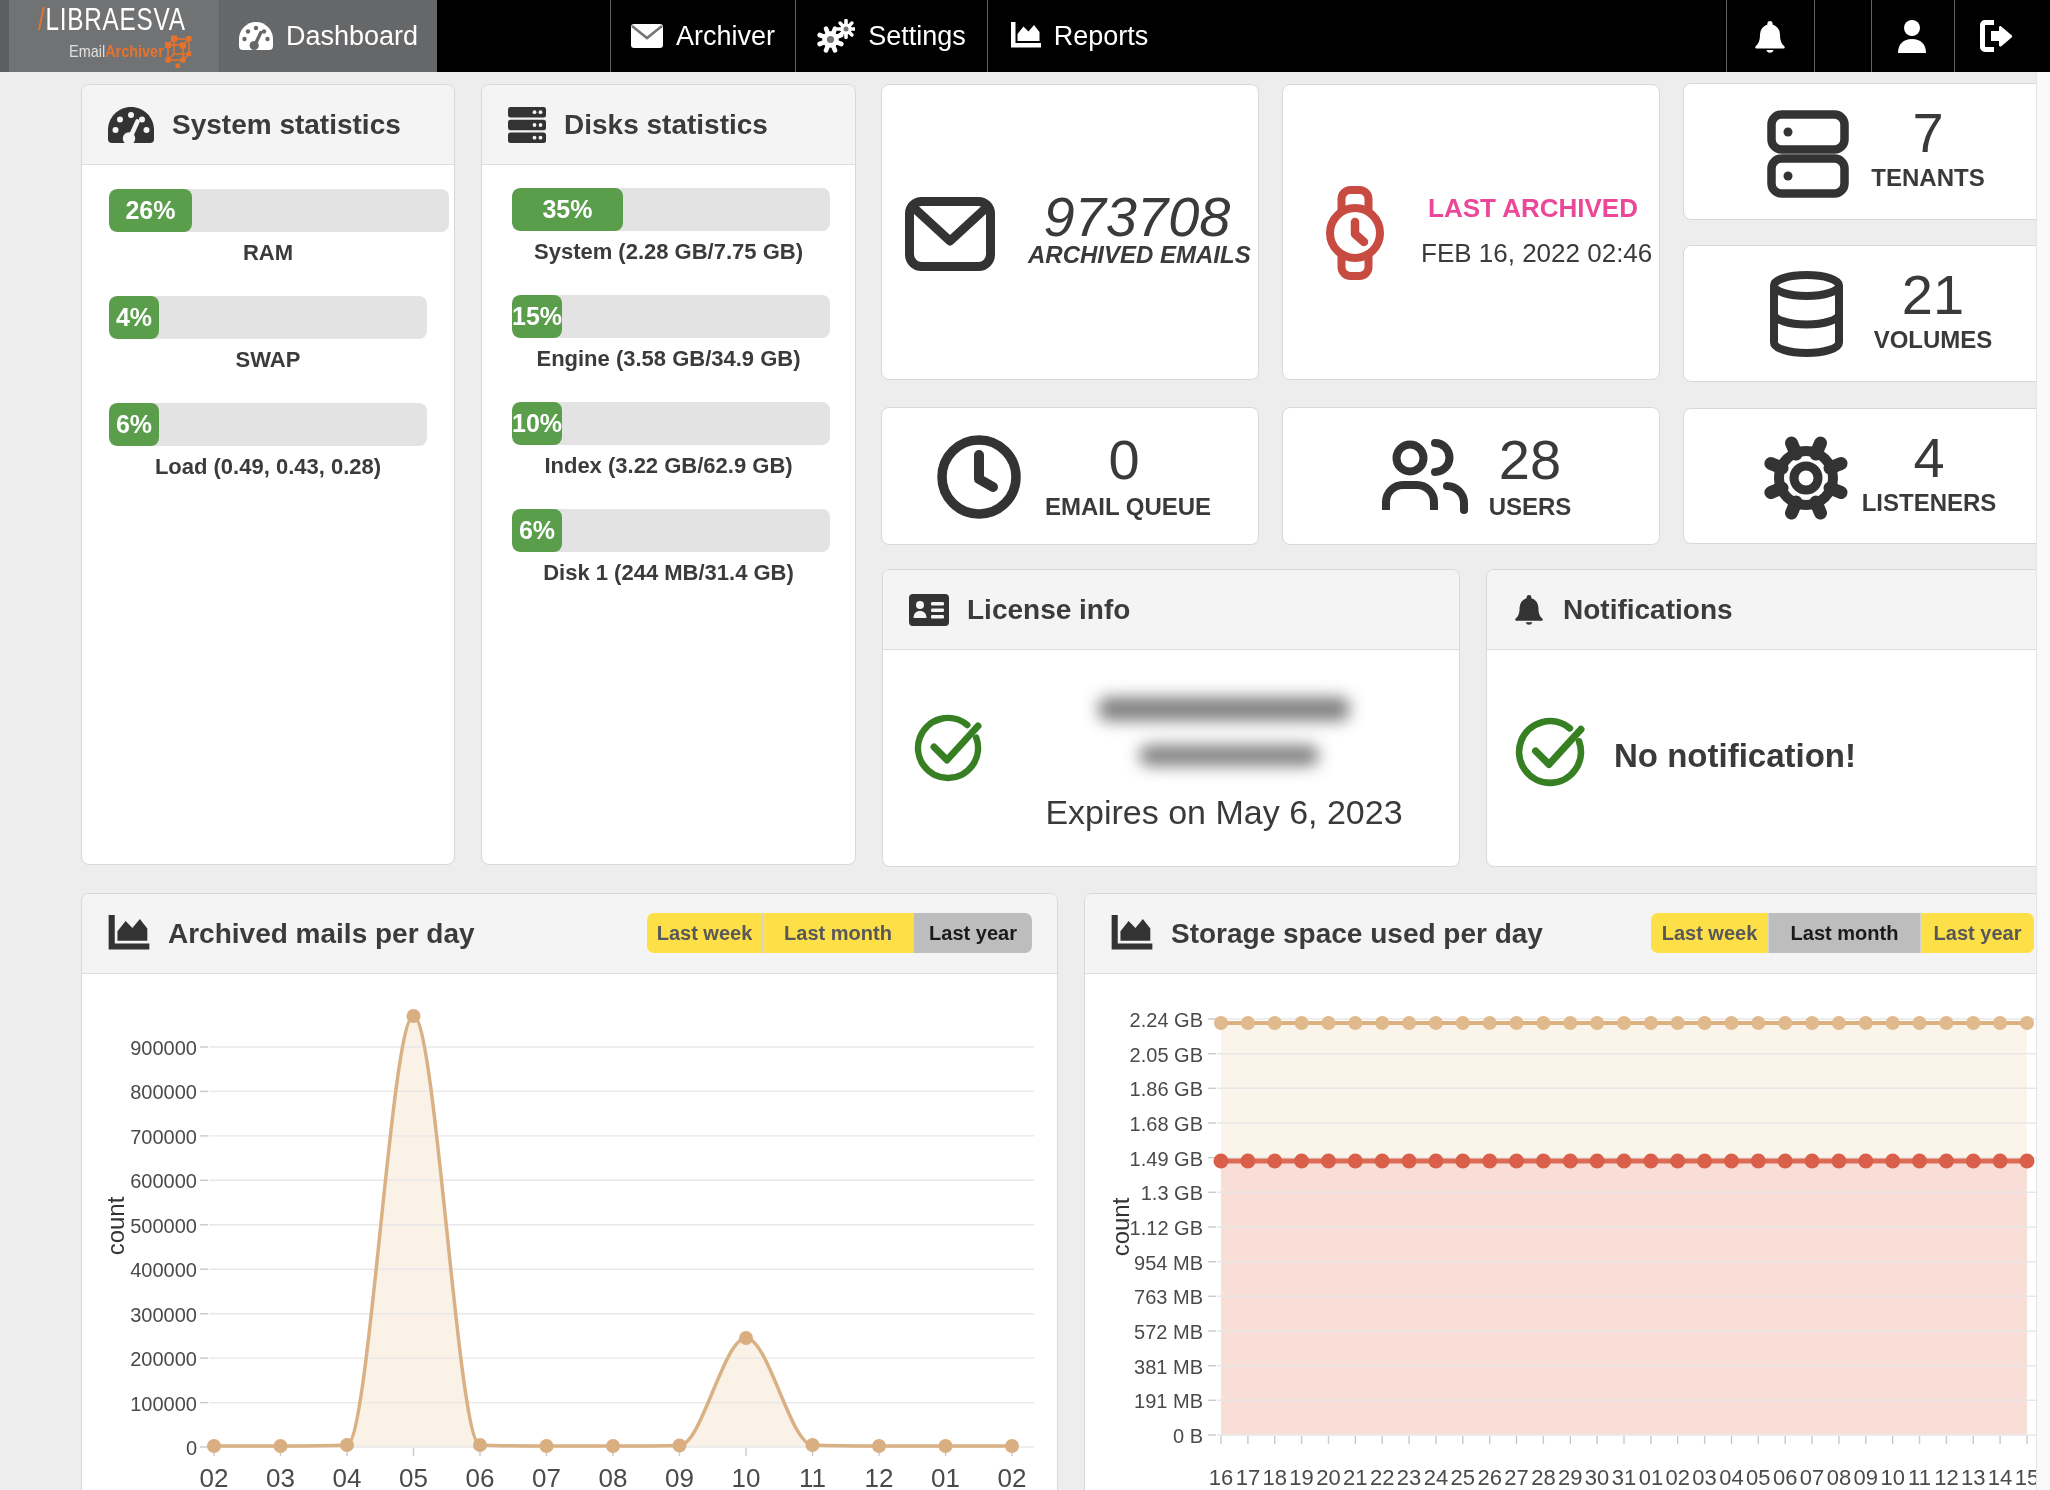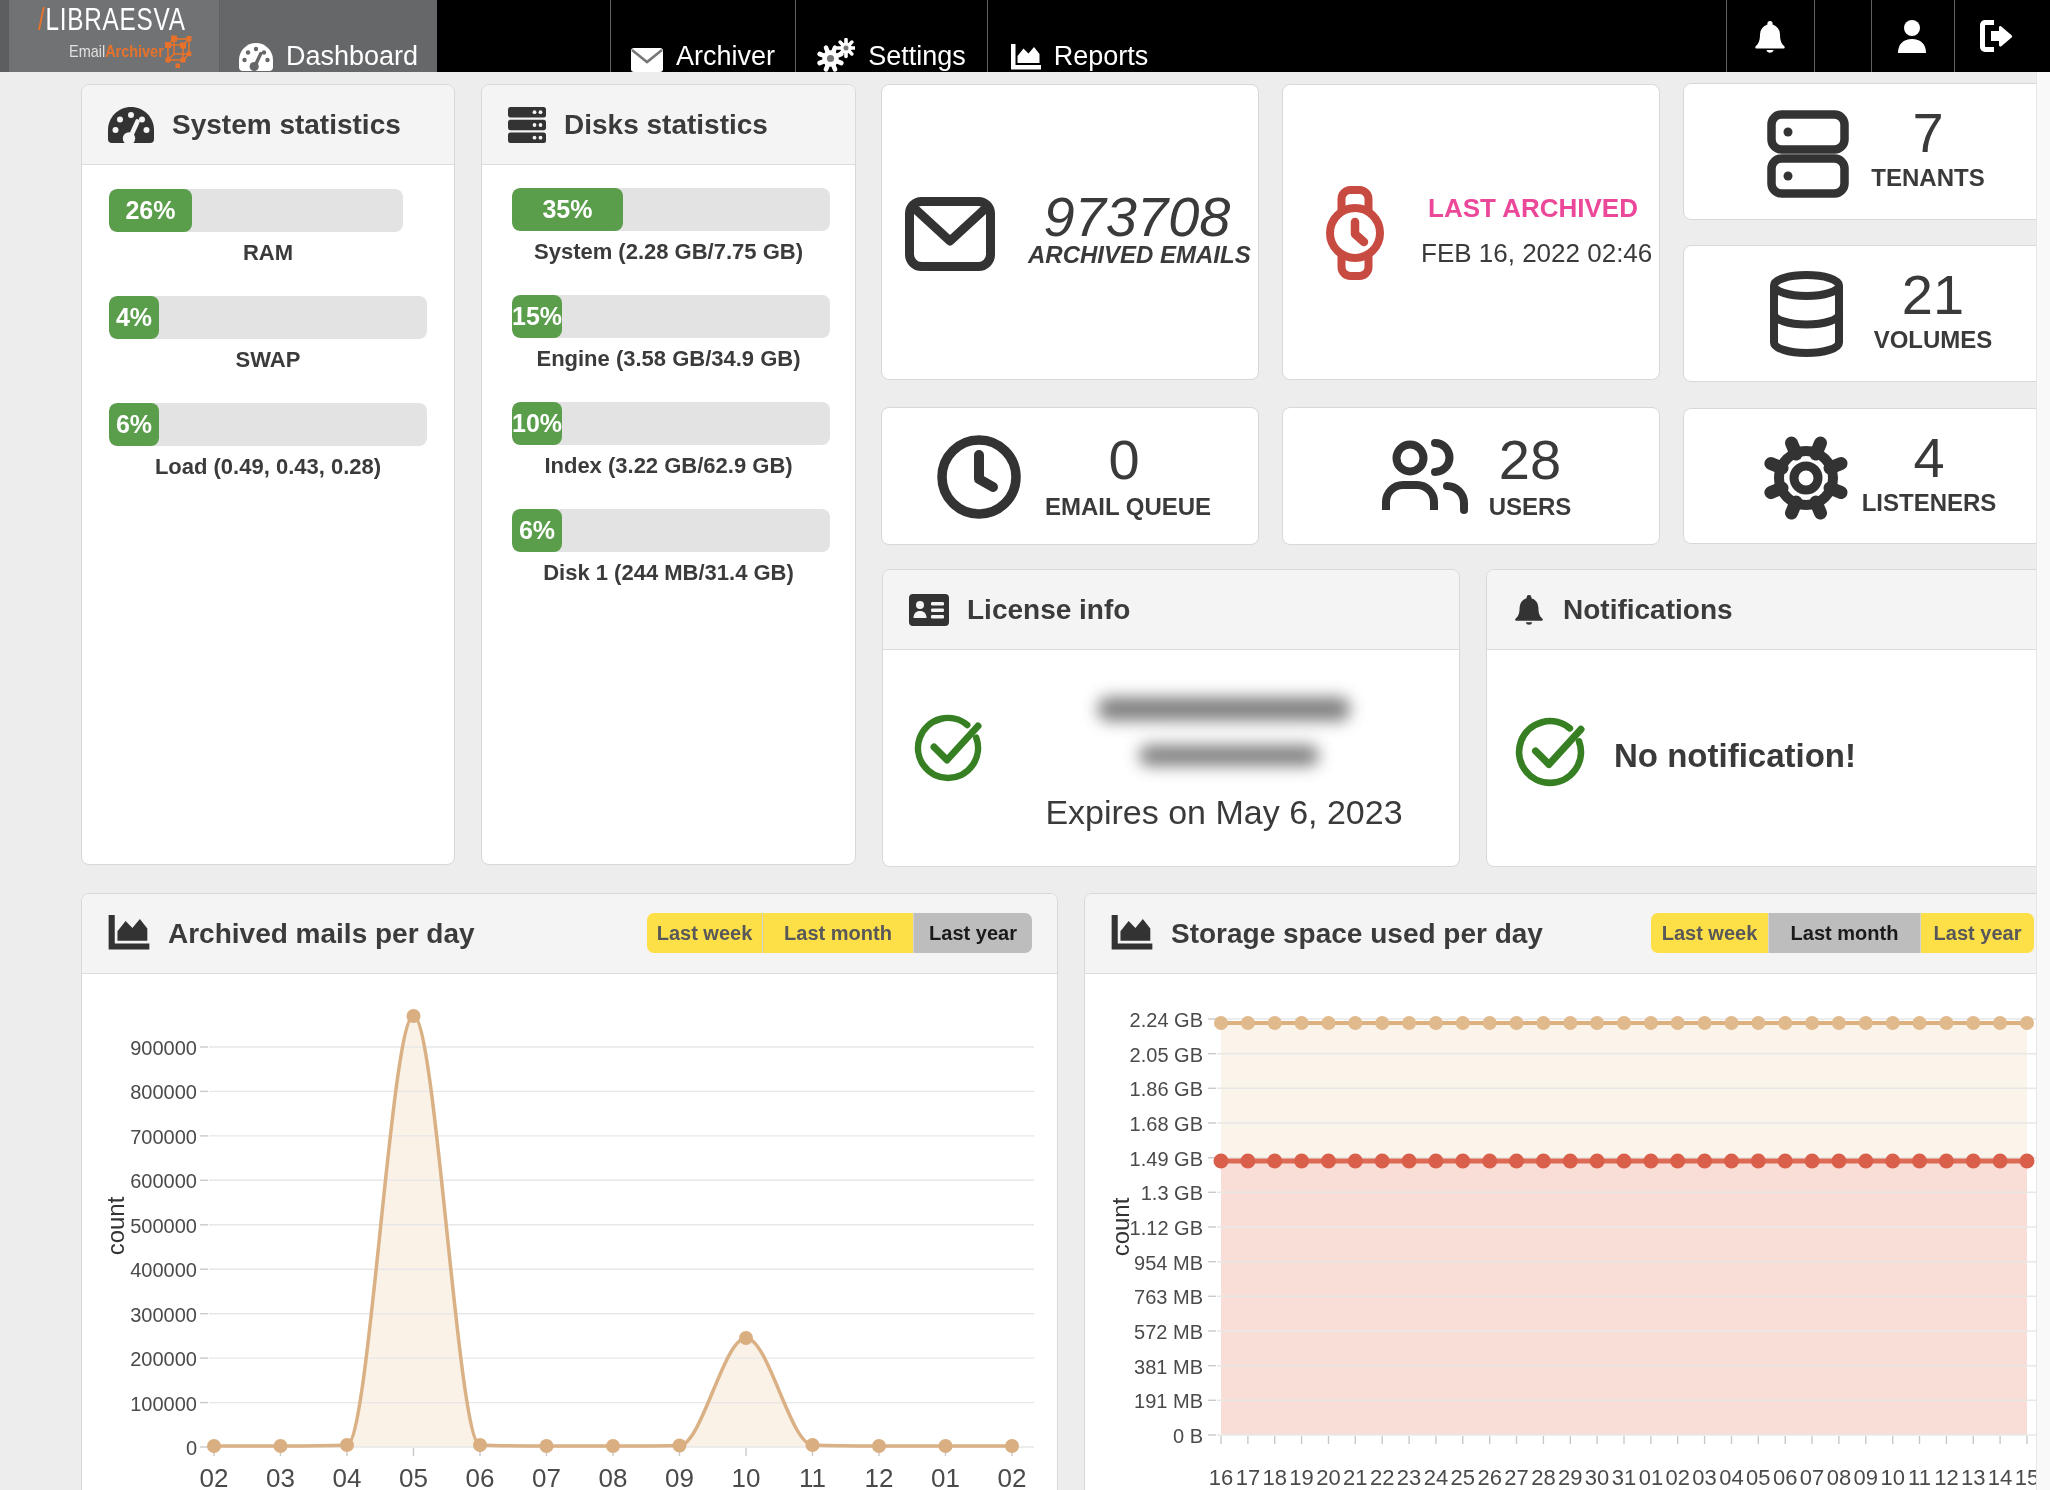--- a/index.html
+++ b/index.html
@@ -1,21 +1,21 @@
 <!DOCTYPE html>
 <html><head>
 <meta charset="utf-8">
 <style>
 * { margin:0; padding:0; box-sizing:border-box; }
 html,body { width:2050px; height:1490px; overflow:hidden; }
 body { font-family:"Liberation Sans", sans-serif; background:#ededee; position:relative; }
 .nav { position:absolute; left:0; top:0; width:2050px; height:72px; background:#000000; }
 .nav .blk { position:absolute; top:0; height:72px; border-left:1px solid #606163; }
 .nav .active { background:#666769; }
-.nav .item { display:flex; align-items:flex-end; justify-content:center; height:72px; color:#fff; font-size:27px; gap:13px; }
+.nav .item { display:flex; align-items:center; justify-content:center; height:72px; color:#fff; font-size:27px; gap:13px; }
 .logo { position:absolute; left:0; top:0; width:219px; height:72px; background:#717274; }
 .lstrip { position:absolute; left:0; top:0; width:9px; height:72px; background:#5d5e60; }
 .card { position:absolute; background:#fff; border:1px solid #d8d8d8; border-radius:8px;margin-left:48px; }
 .chead { position:absolute; left:0; top:0; right:0; height:80px; background:#f4f4f5; border-bottom:1px solid #ddd; border-radius:7px 7px 0 0; display:flex; align-items:center; padding-left:26px; gap:18px; }
 .chead .t { font-size:28px; font-weight:bold; color:#3b3b3b; }
 .progress { position:absolute; height:43px; background:#e3e3e3; border-radius:8px; overflow:hidden; }
 .pbar { position:absolute; left:0; top:0; bottom:0; background:#5a9e4c; border-radius:8px; display:flex; align-items:center; justify-content:center; color:#fff; font-size:25px; font-weight:bold; }
 .plabel { position:absolute; text-align:center; font-size:22px; font-weight:bold; color:#3b3b3b; }
 .statnum { position:absolute; text-align:center; color:#3a3a3a; font-size:56px; white-space:nowrap; }
 .statlab { position:absolute; text-align:center; color:#3a3a3a; font-size:24px; font-weight:bold; white-space:nowrap; }
@@ -151,21 +151,21 @@
           <circle cx="12" cy="12.5" r="3"></circle>
           <circle cx="23" cy="8" r="3"></circle>
           <circle cx="34" cy="12.5" r="3"></circle>
           <circle cx="38.5" cy="23" r="3"></circle>
         </g>
       <line x1="21.5" y1="32" x2="29.5" y2="14.5" stroke="#f4f4f5" stroke-width="4.6" stroke-linecap="round"></line>
       <circle cx="21" cy="31.5" r="6.2" fill="#f4f4f5"></circle>
       </svg>
     <span class="t">System statistics</span>
   </div>
-  <div class="progress" style="left:27px; top:104px; width:294px;">
+  <div class="progress" style="left:27px; top:104px; width:340px;">
       <div class="pbar" style="width:83px;">26%</div>
     </div>
   <div class="plabel" style="left:0; right:0; top:155px;">RAM</div>
   <div class="progress" style="left:27px; top:211px; width:318px;">
       <div class="pbar" style="width:50px;">4%</div>
     </div>
   <div class="plabel" style="left:0; right:0; top:262px;">SWAP</div>
   <div class="progress" style="left:27px; top:318px; width:318px;">
       <div class="pbar" style="width:50px;">6%</div>
     </div>

